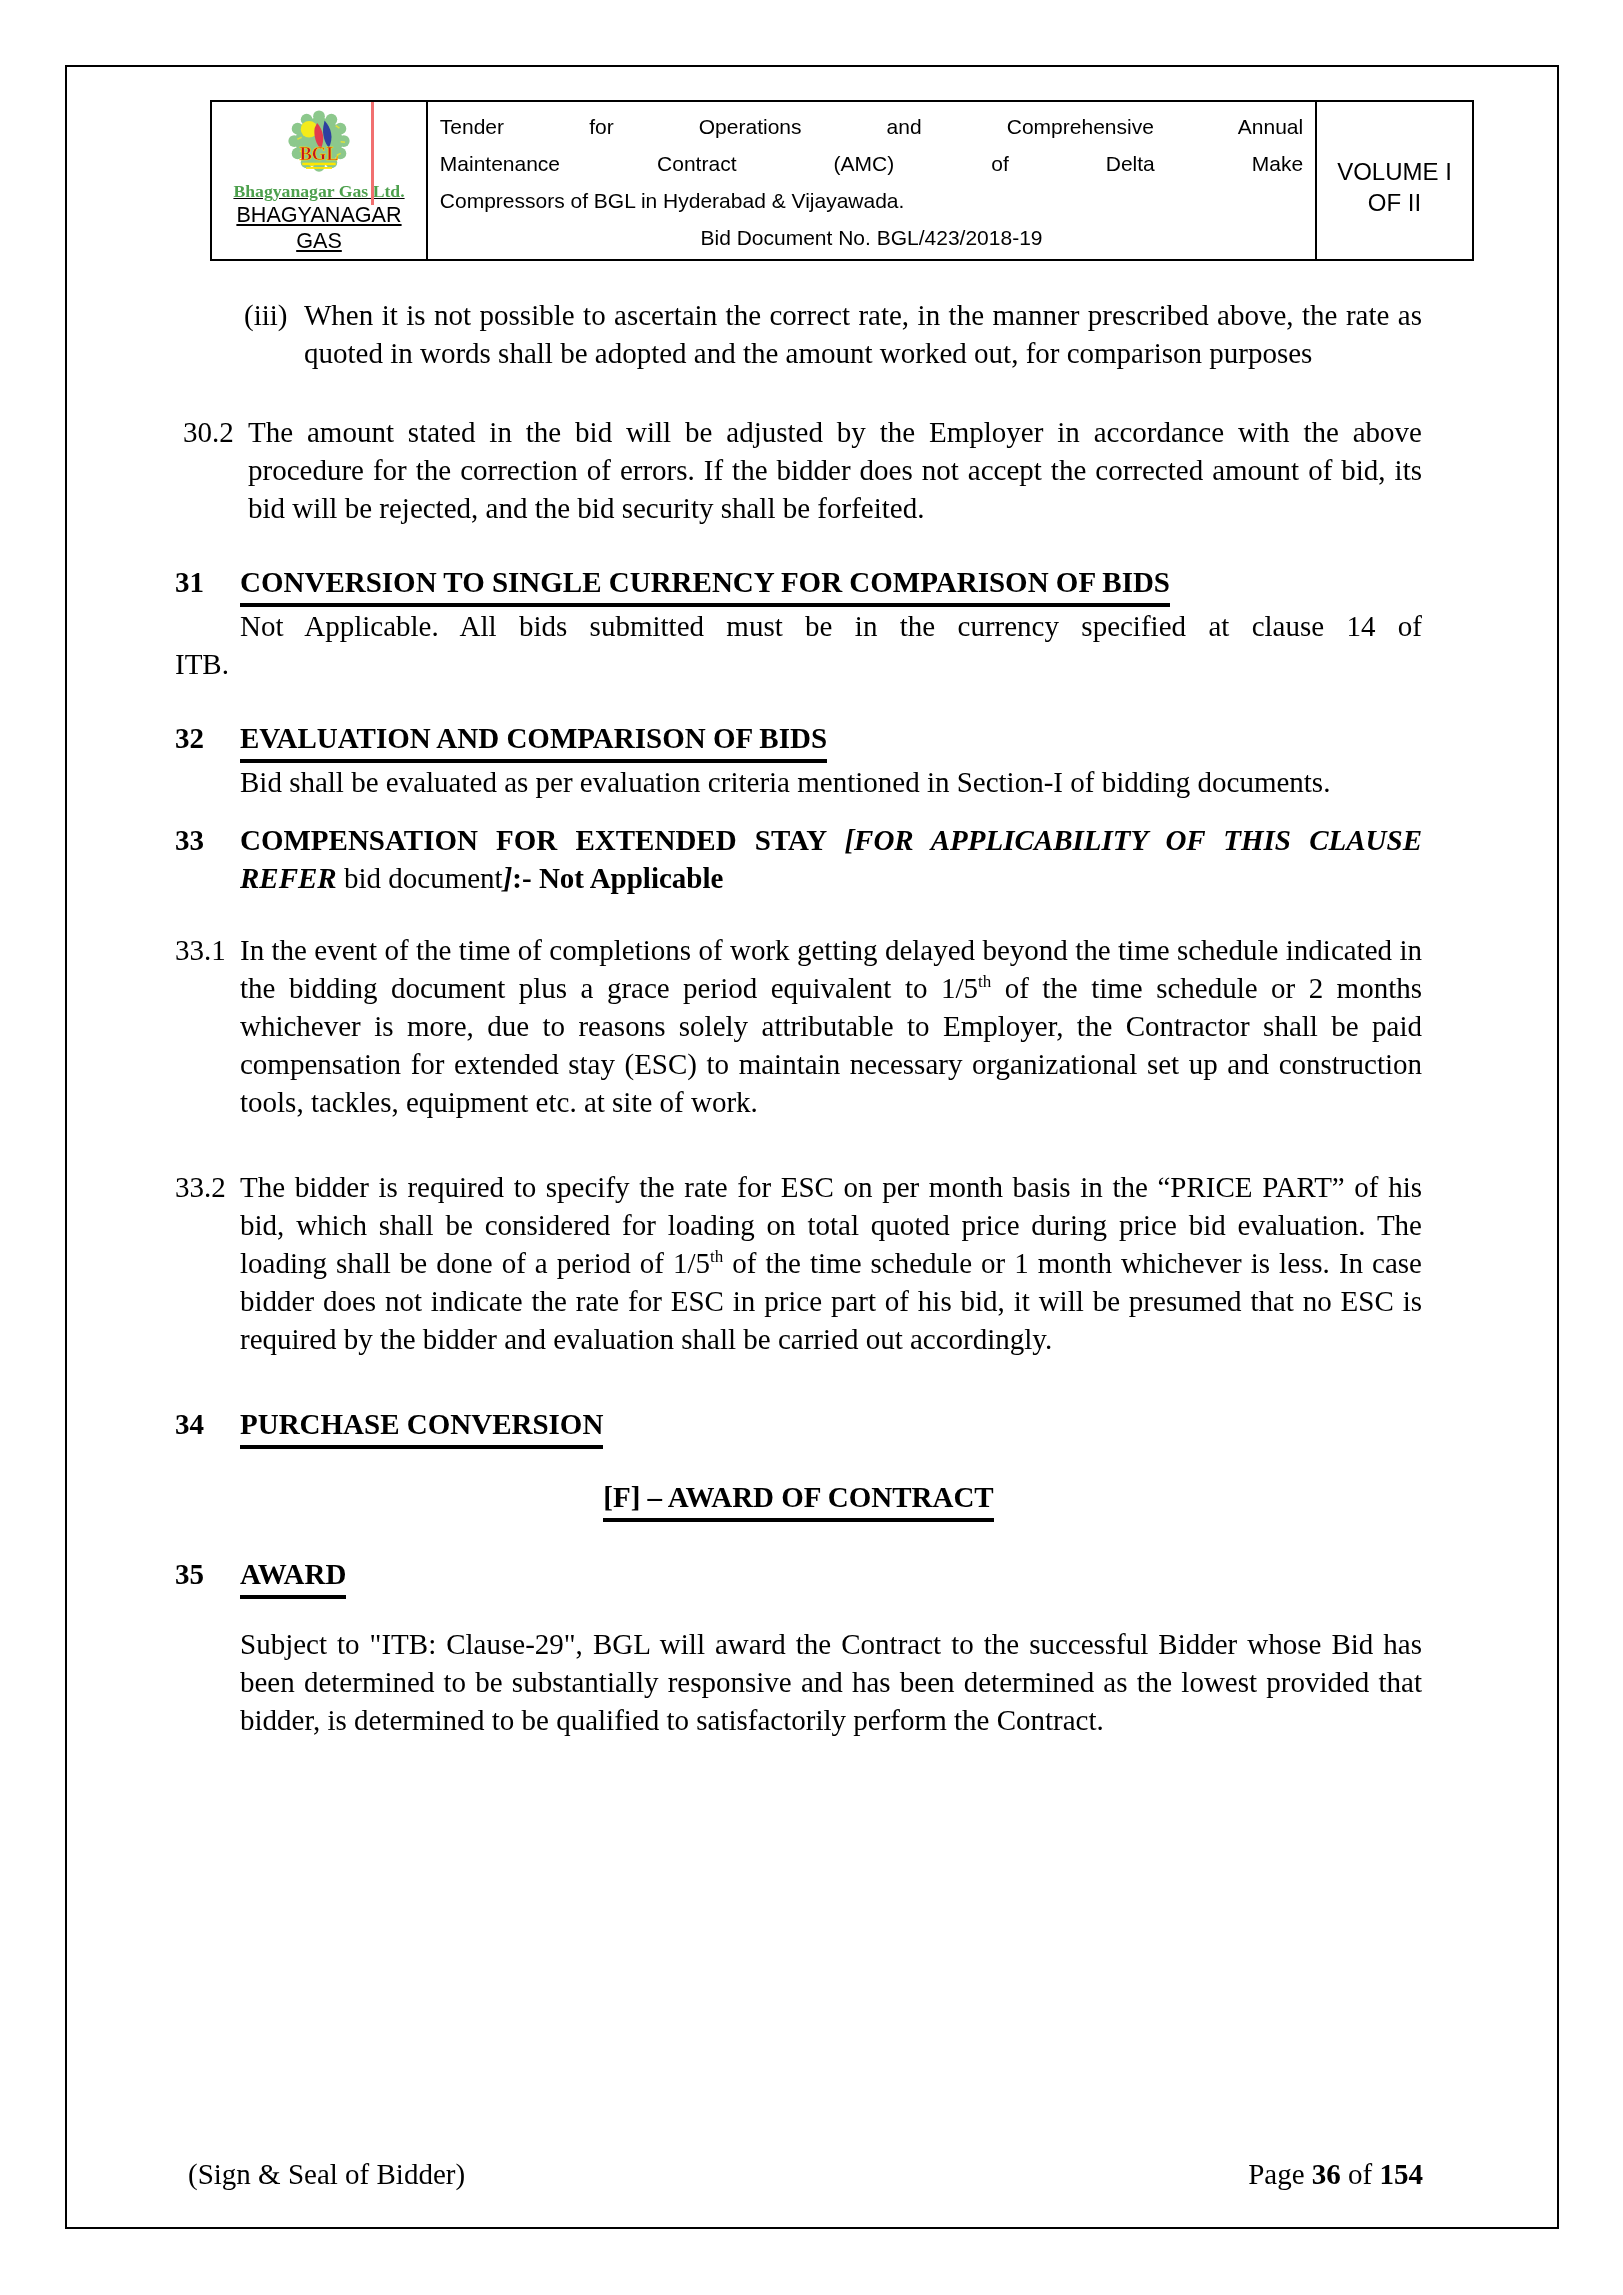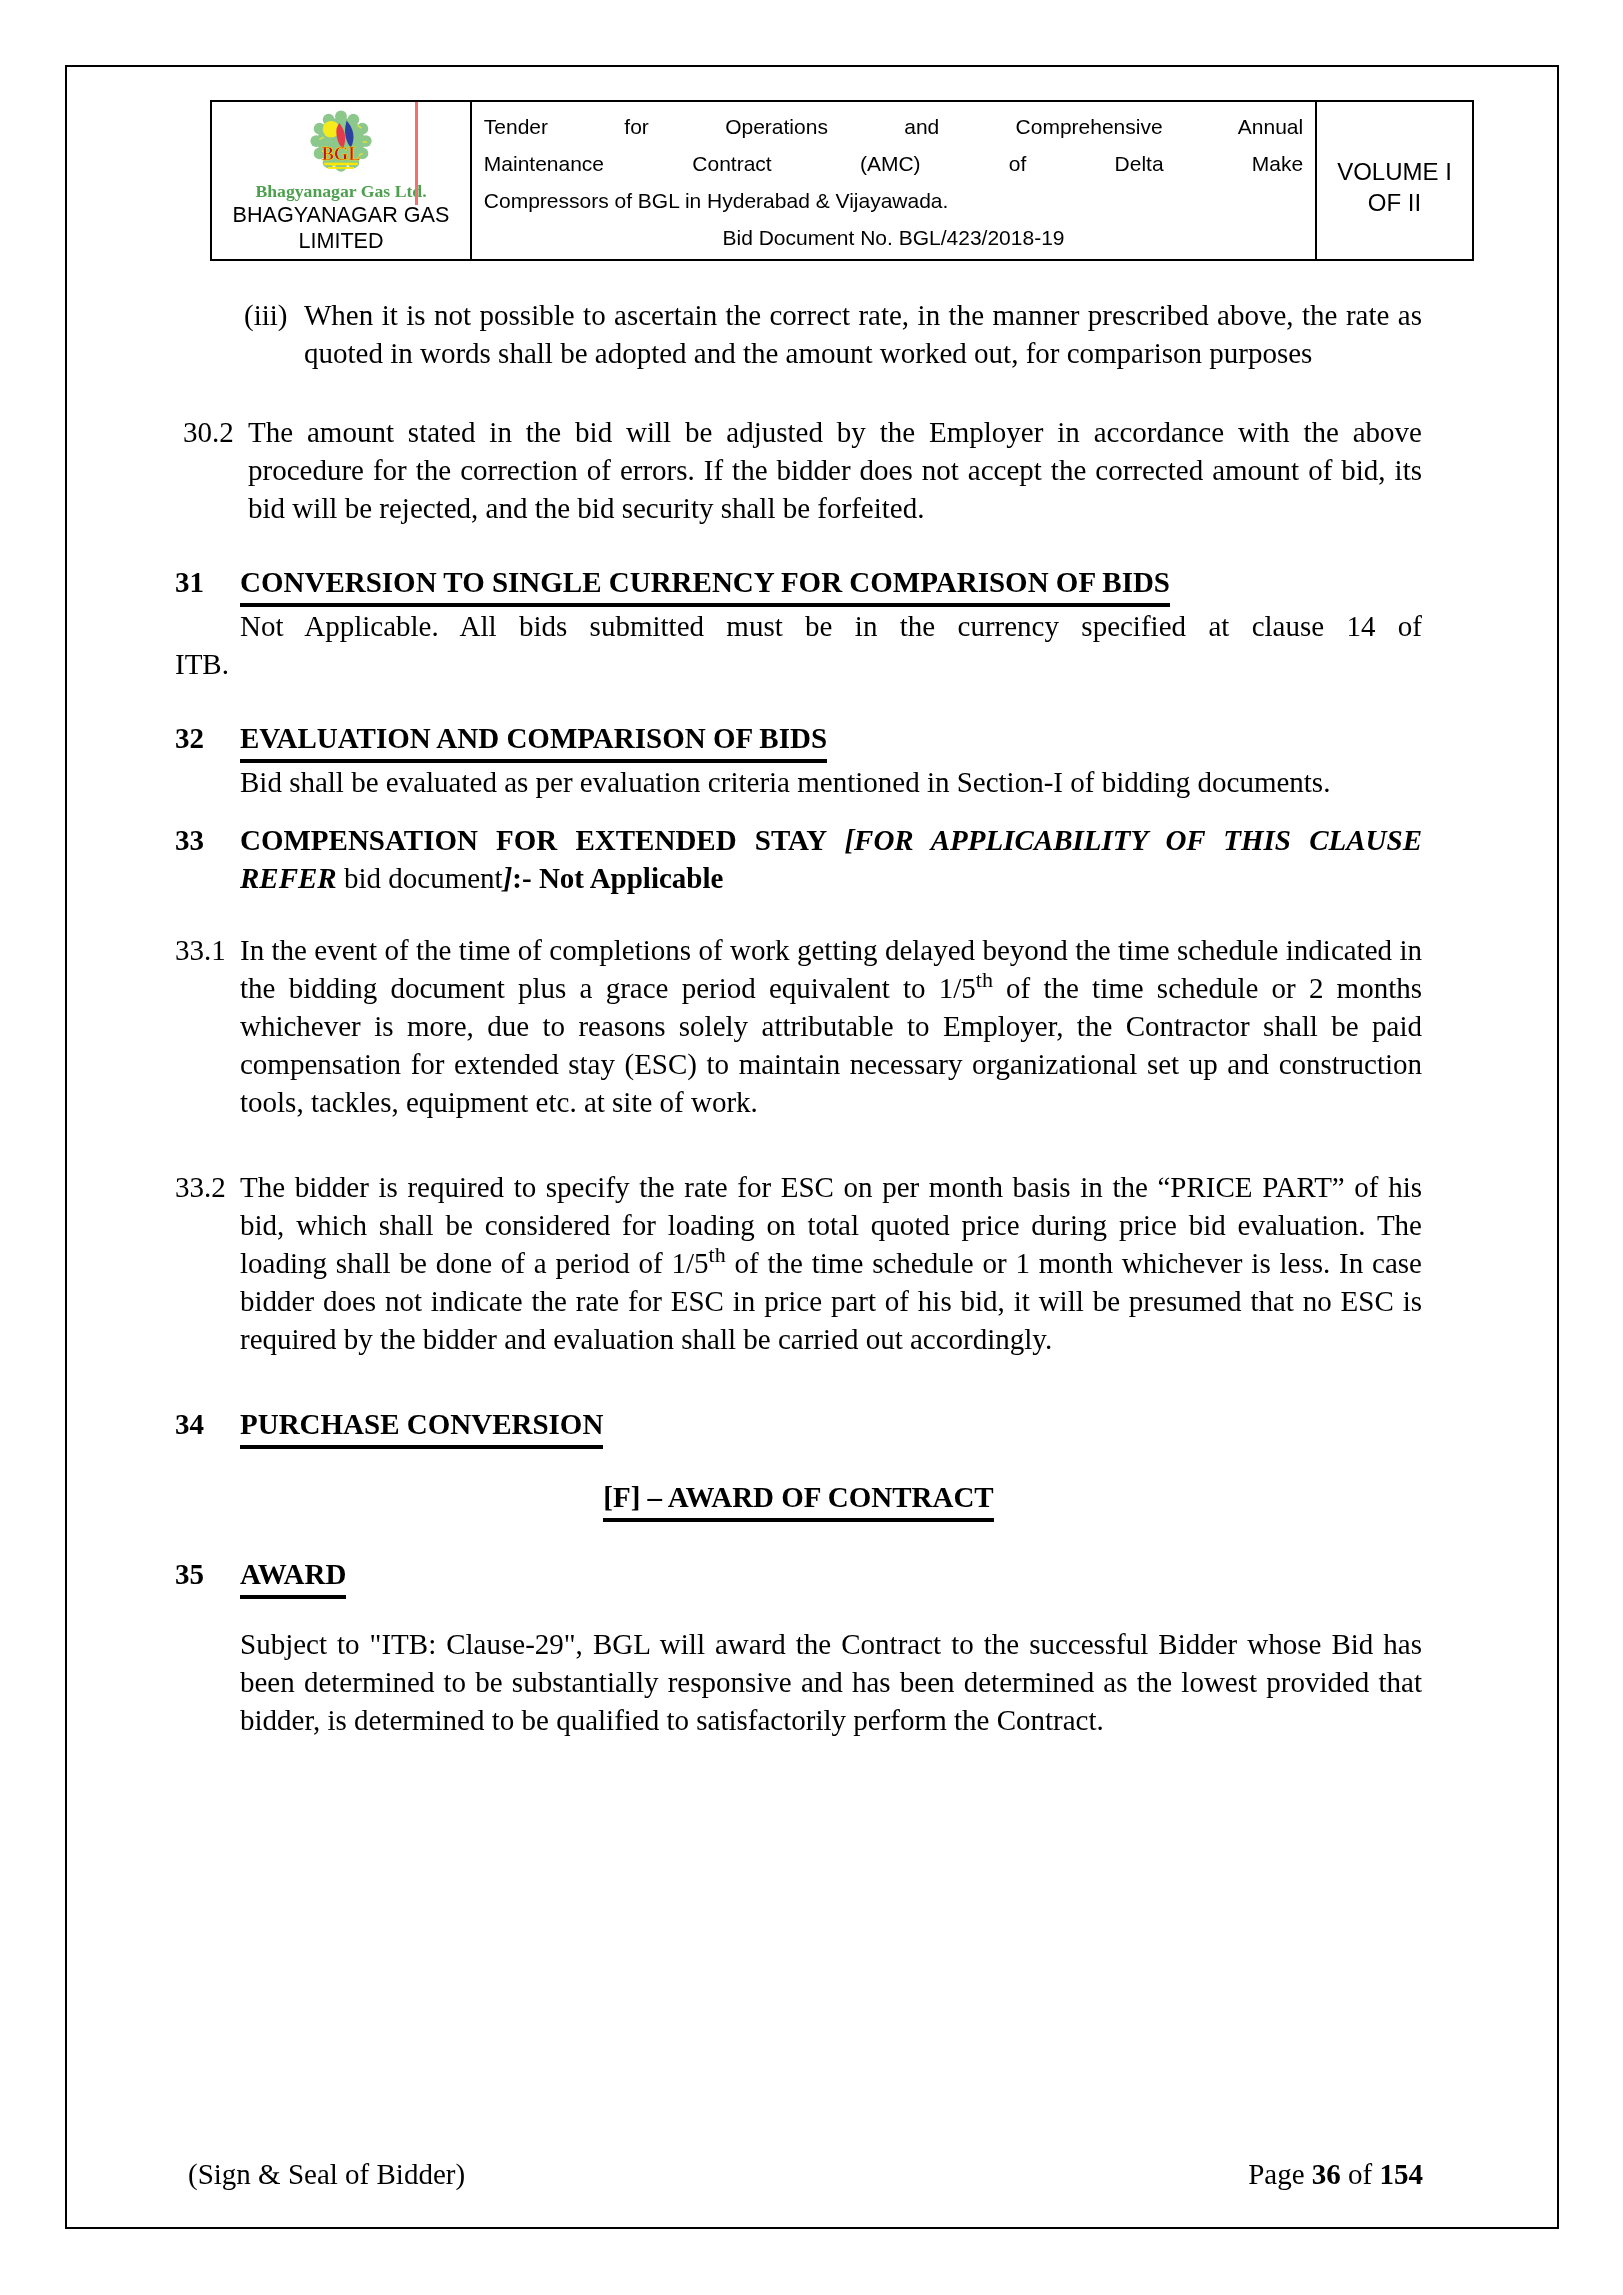--- a/index.html
+++ b/index.html
@@ -10,22 +10,22 @@
   }
   .border-box {
     position:absolute; left:65px; top:65px; width:1494px; height:2164px;
     border:2.6px solid #000; box-sizing:border-box;
   }
   
   .header-table {
     position:absolute; left:143px; top:33px; width:1264px; height:161px;
     border:2.6px solid #000; box-sizing:border-box; display:flex; background:#fff;
   }
-  .cell-logo { width:260px; box-sizing:border-box; border-right:2.6px solid #000;
-    position:relative; overflow:hidden; }
+  .cell-logo { width:216px; box-sizing:border-box; border-right:2.6px solid #000;
+    position:relative; overflow:hidden;text-decoration:underline; }
   .red-divider { position:absolute; right:52px; top:0; width:3.3px; height:103px;
     background:#f17070; }
   .logo-wrap { text-align:center; padding-top:5.2px; }
   .bgl-logo { width:98px; height:73px; display:inline-block; }
   .logo-caption { font-family:"Liberation Serif","DejaVu Serif",serif; font-weight:bold;
     color:#4da04d; font-size:17.7px; line-height:18.3px; text-align:center; }
   .company { font-family:"Liberation Sans","DejaVu Sans",sans-serif; font-size:21.6px;
     line-height:26px; text-align:center; margin-top:2px; }
   .cell-title { flex:1; box-sizing:border-box; padding:5.9px 11.8px 0 11.8px;
     font-family:"Liberation Sans","DejaVu Sans",sans-serif; font-size:21px; line-height:37px; }
@@ -43,21 +43,21 @@
   .cbody { margin-left:65px; text-align:justify; }
   .subitem { position:relative; }
   .subnum { position:absolute; left:4px; top:0; }
   .subbody { margin-left:64px; text-align:justify; }
   .h { font-weight:bold; }
   .u { display:inline-block; border-bottom:4.6px solid #000; padding-bottom:2px; }
   .force-just { text-align:justify; text-align-last:justify; }
   .hang-left { margin-left:0; }
   .bi { font-weight:bold; font-style:italic; }
   .reg { font-weight:normal; font-style:normal; }
-  sup { font-size:22px; line-height:0; vertical-align:super; }
+  sup { font-size:17px; line-height:0; vertical-align:super; }
   .center-head { text-align:center; font-weight:bold; }
   
   #blk-iii   { margin-top:35px; }
   #blk-30-2  { margin-top:41px;margin-left:8px; }
   #blk-31    { margin-top:36px; }
   #blk-32    { margin-top:36px; }
   #blk-33    { margin-top:19.6px; }
   #blk-33-1  { margin-top:34px; }
   #blk-33-2  { margin-top:47px; }
   #blk-34    { margin-top:47px; }

